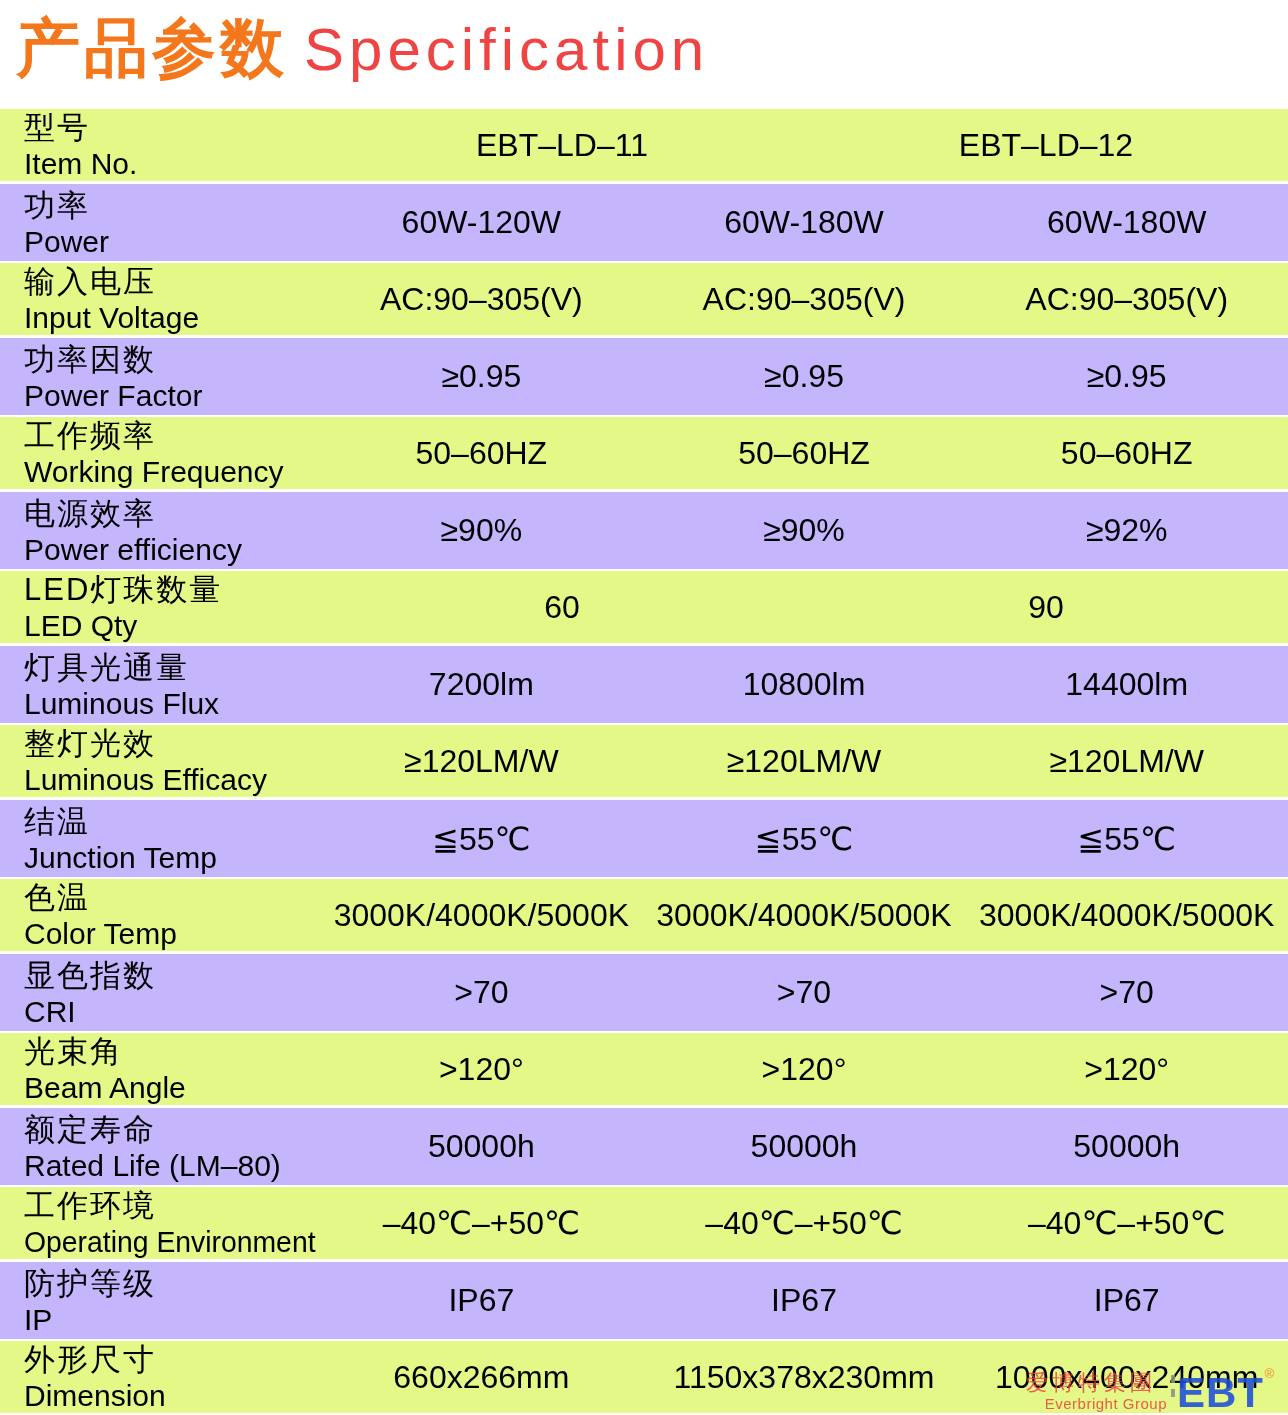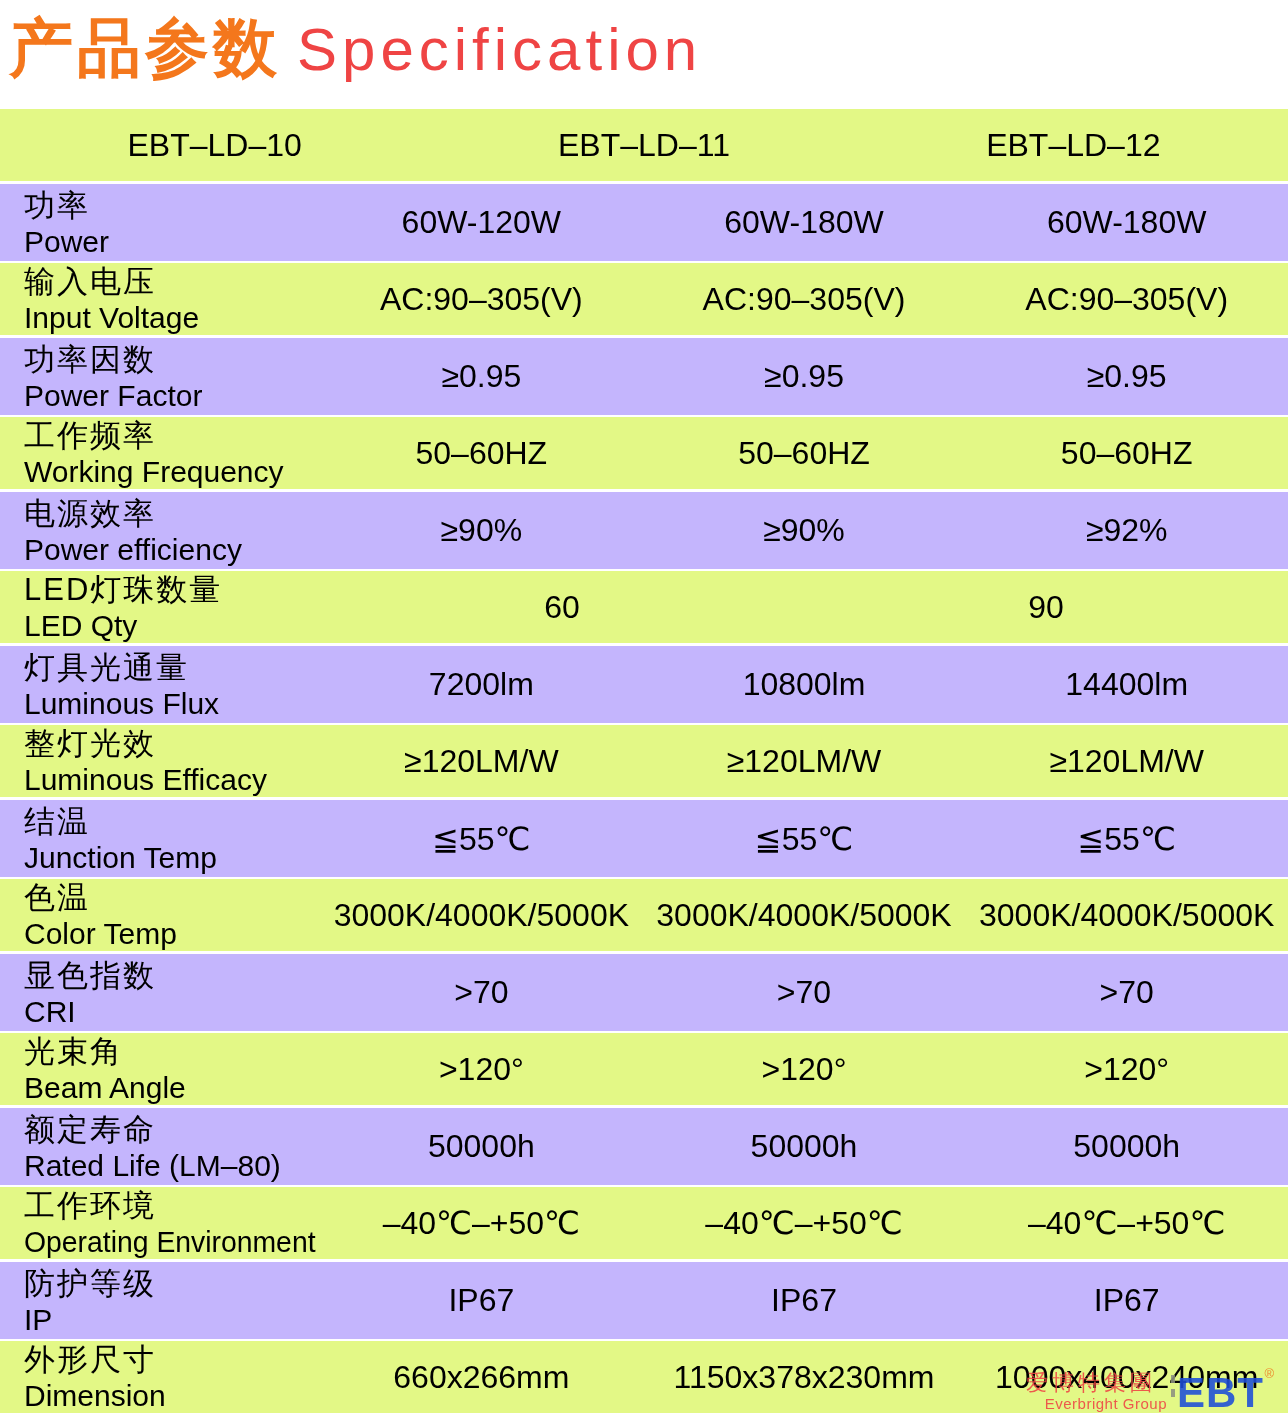--- a/index.html
+++ b/index.html
@@ -15,21 +15,21 @@
   }
 
   
   .page-header {
     position: absolute;
     top: 0; left: 0;
     width: 100%;
     height: 104px;
     display: flex;
     align-items: baseline;
-    padding: 2px 0 0 9px;
+    padding: 2px 0 0 16px;
     background: #ffffff;
   }
   .title-cn {
     font-size: 64px;
     font-weight: bold;
     letter-spacing: 4px;
     color: #f4771c;
     line-height: 92px;
   }
   .title-en {
@@ -138,21 +138,24 @@
 </head>
 <body>
 
 <div class="page-header">
   <span class="title-cn">产品参数</span>
   <span class="title-en">Specification</span>
 </div>
 
 <div class="spec-table">
   <div class="row shaded">
-    <div class="cell val">EBT–LD–10</div>
+    <div class="cell label">
+      <div class="label-cn">型号</div>
+      <div class="label-en" style="display: inline-block;">Item No.</div>
+    </div>
     <div class="cell val">EBT–LD–11</div>
     <div class="cell val">EBT–LD–12</div>
   </div>
 
   <div class="row">
     <div class="cell label">
       <div class="label-cn">功率</div>
       <div class="label-en" style="display: inline-block;">Power</div>
     </div>
     <div class="cell val">60W-120W</div>

